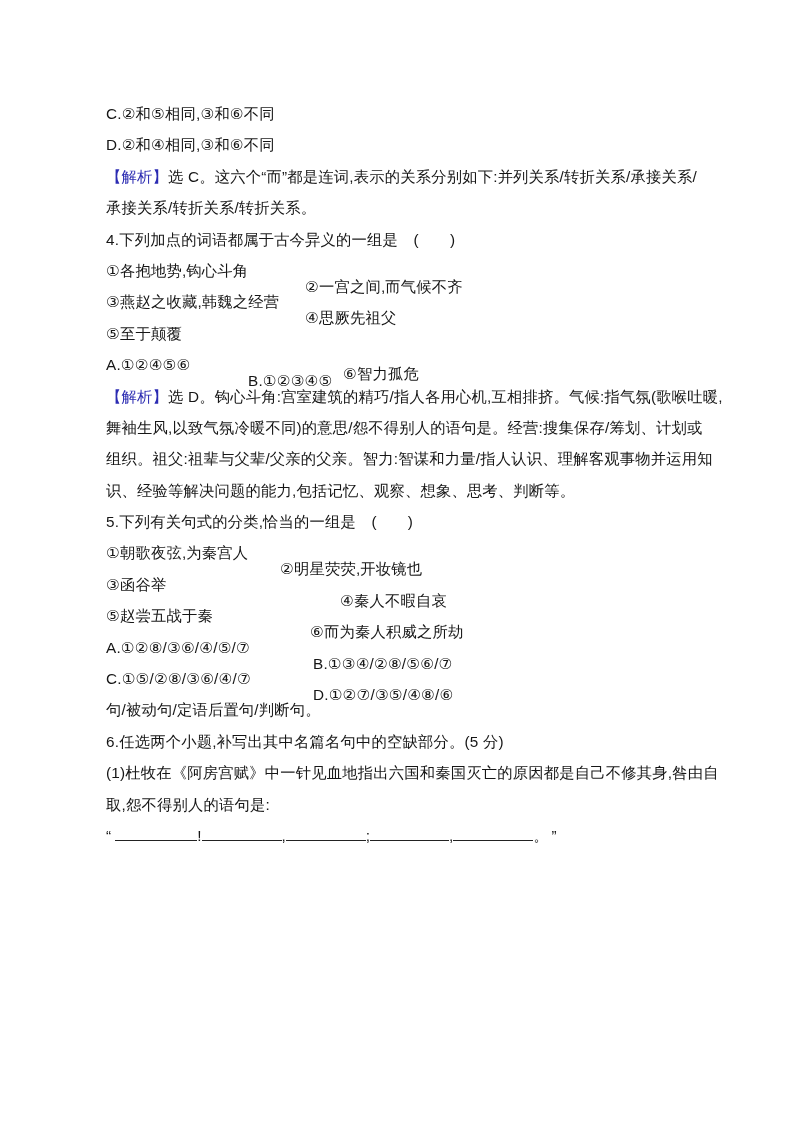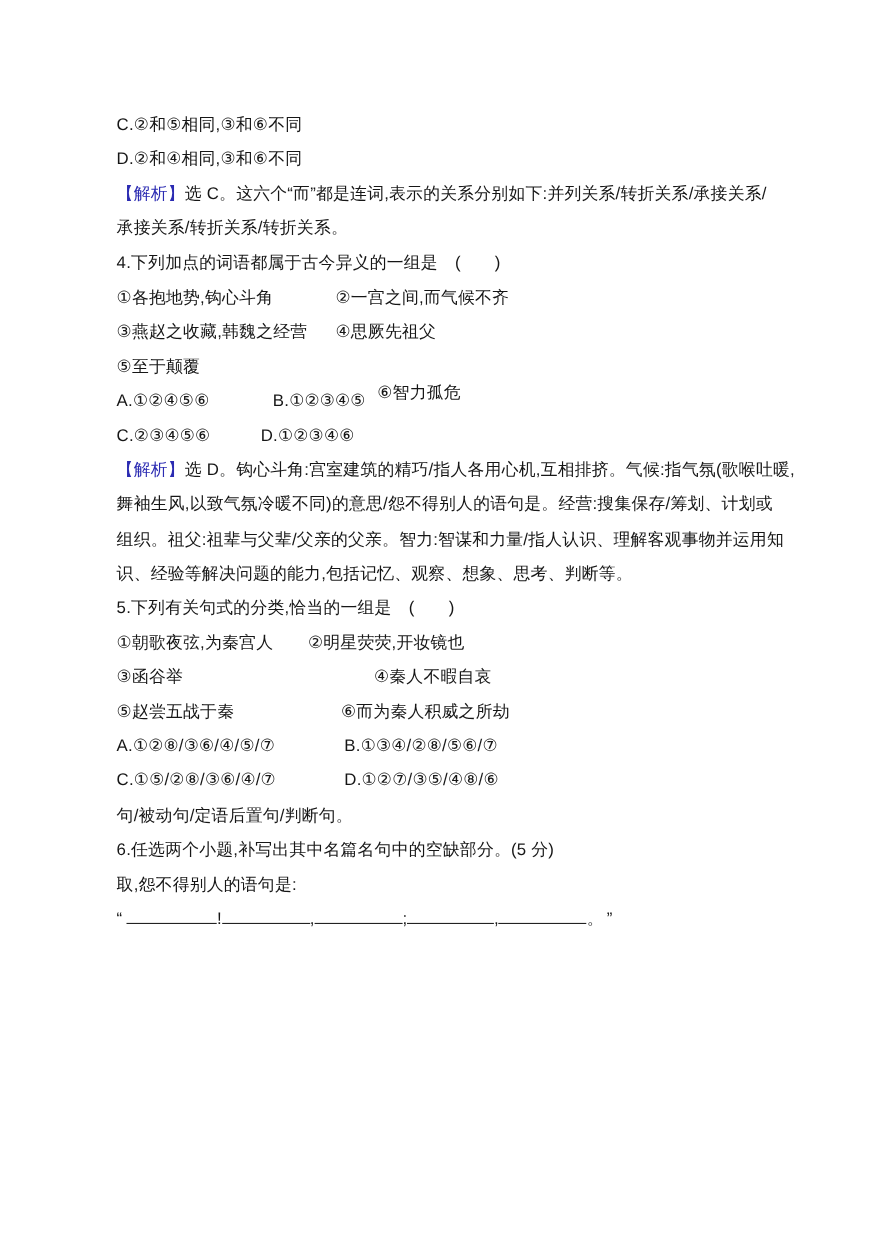--- a/index.html
+++ b/index.html
@@ -26,21 +26,21 @@
     font-size: 15.3px;
     line-height: 20px;
     white-space: nowrap;
     letter-spacing: 0.2px;
   }
   .line .analysis-label {
     color: var(--analysis-color, #2b2bb2);
   }
   .line .col2 {
     position: absolute;
-    top: 0;
+    top: 16px;
   }
   .blank-seg {
     display: inline-block;
     width: 80px;
     height: 14px;
     border-bottom: 1px solid #222222;
     vertical-align: baseline;
   }
   .punct { letter-spacing: 0; }
   .openq { margin-right: 4px; }
@@ -53,29 +53,29 @@
   <div class="doc-body">
       <div class="line">C.②和⑤相同,③和⑥不同</div>
       <div class="line">D.②和④相同,③和⑥不同</div>
       <div class="line"><span class="analysis-label">【解析】</span><span>选 C。这六个“而”都是连词,表示的关系分别如下:并列关系/转折关系/承接关系/</span></div>
       <div class="line">承接关系/转折关系/转折关系。</div>
       <div class="line">4.下列加点的词语都属于古今异义的一组是　(　　)</div>
       <div class="line"><span>①各抱地势,钩心斗角</span><span class="col2" style="left: 199px;">②一宫之间,而气候不齐</span></div>
       <div class="line"><span>③燕赵之收藏,韩魏之经营</span><span class="col2" style="left: 199px;">④思厥先祖父</span></div>
       <div class="line"><span>⑤至于颠覆</span><span class="col2" style="left: 237px; margin-top: 24px;">⑥智力孤危</span></div>
       <div class="line"><span>A.①②④⑤⑥</span><span class="col2" style="left: 131px; margin-left: 11px;">B.①②③④⑤</span></div>
-      <div class="line"><span>C.②③④⑤⑥</span><span class="col2" style="left: 131px;">D.①②③④⑥</span></div>
       <div class="line"><span class="analysis-label">【解析】</span><span>选 D。钩心斗角:宫室建筑的精巧/指人各用心机,互相排挤。气候:指气氛(歌喉吐暖,</span></div>
       <div class="line">舞袖生风,以致气氛冷暖不同)的意思/怨不得别人的语句是。经营:搜集保存/筹划、计划或</div>
       <div class="line">组织。祖父:祖辈与父辈/父亲的父亲。智力:智谋和力量/指人认识、理解客观事物并运用知</div>
       <div class="line">识、经验等解决问题的能力,包括记忆、观察、想象、思考、判断等。</div>
       <div class="line">5.下列有关句式的分类,恰当的一组是　(　　)</div>
       <div class="line"><span>①朝歌夜弦,为秦宫人</span><span class="col2" style="left: 174px;">②明星荧荧,开妆镜也</span></div>
       <div class="line"><span>③函谷举</span><span class="col2" style="left: 234px;">④秦人不暇自哀</span></div>
       <div class="line"><span>⑤赵尝五战于秦</span><span class="col2" style="left: 204px;">⑥而为秦人积威之所劫</span></div>
       <div class="line"><span>A.①②⑧/③⑥/④/⑤/⑦</span><span class="col2" style="left: 207px;">B.①③④/②⑧/⑤⑥/⑦</span></div>
       <div class="line"><span>C.①⑤/②⑧/③⑥/④/⑦</span><span class="col2" style="left: 207px;">D.①②⑦/③⑤/④⑧/⑥</span></div>
       <div class="line">句/被动句/定语后置句/判断句。</div>
       <div class="line">6.任选两个小题,补写出其中名篇名句中的空缺部分。(5 分)</div>
+      <div class="line">(1)杜牧在《阿房宫赋》中一针见血地指出六国和秦国灭亡的原因都是自己不修其身,咎由自</div>
       <div class="line">取,怨不得别人的语句是:</div>
       <div class="line"><span class="openq">“</span><span class="blank-seg" style="width: 82px;"></span><span class="punct">!</span><span class="blank-seg" style="width: 80px;"></span><span class="punct">,</span><span class="blank-seg" style="width: 80px;"></span><span class="punct">;</span><span class="blank-seg" style="width: 79px;"></span><span class="punct">,</span><span class="blank-seg" style="width: 80px;"></span><span class="punct">。</span><span class="closeq">”</span></div>
     </div>
 </div>
 
 </body></html>

